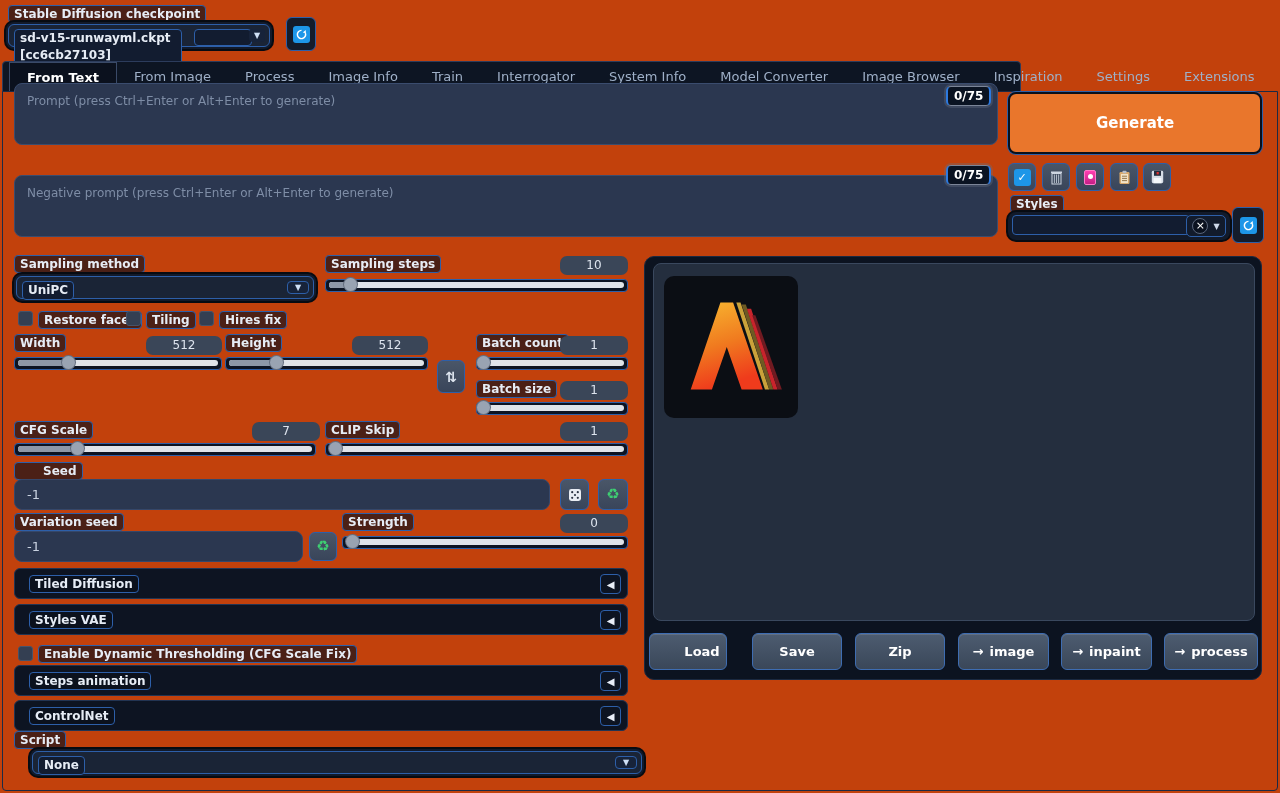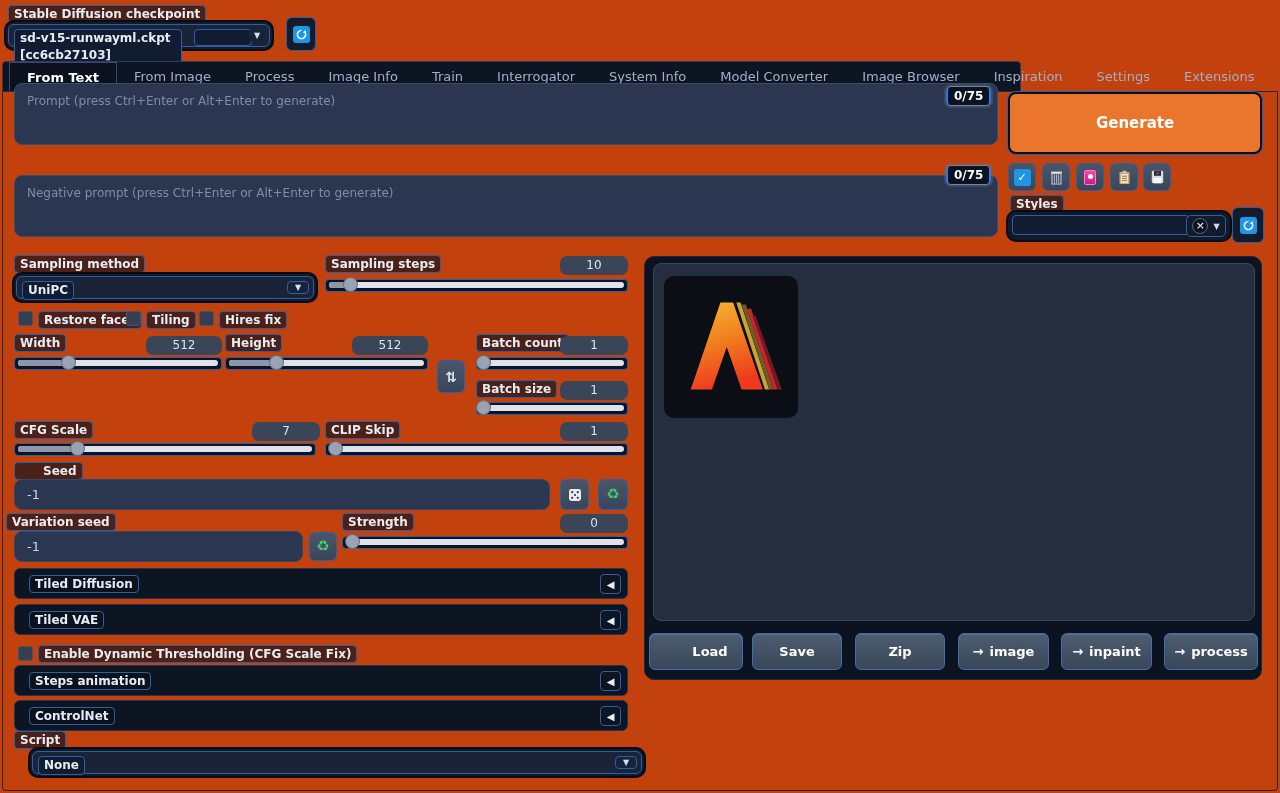--- a/index.html
+++ b/index.html
@@ -288,40 +288,40 @@
         <circle cx="9.8" cy="4.2" r="1.1" fill="#2a3342"></circle>
       <circle cx="7" cy="7" r="1.1" fill="#2a3342"></circle>
       <circle cx="4.2" cy="9.8" r="1.1" fill="#2a3342"></circle>
         <circle cx="9.8" cy="9.8" r="1.1" fill="#2a3342"></circle>
     </svg>
   </div>
   <div class="sqbtn abs" style="left:598px;top:479px;width:30px;height:31px;">
     <span class="recy">♻</span>
   </div>
 
-  <span class="lbl abs" style="left:6px;top:513px;">Variation seed</span>
+  <span class="lbl abs" style="left:14px;top:513px;">Variation seed</span>
   <input class="darkinput abs" style="left: 14px; top: 531px; width: 289px; height: 31px;" value="-1">
   <div class="sqbtn abs" style="left:309px;top:532px;width:28px;height:29px;">
     <span class="recy">♻</span>
   </div>
   <span class="lbl abs" style="left:342px;top:513px;">Strength</span>
   <div class="numchip abs" style="left:560px;top:514px;width:68px;">0</div>
   <div class="sliderbox abs" style="left:342px;top:536px;width:286px;">
     <div class="track">
         <div class="fill" style="width: 2%;"></div>
         <div class="knob" style="left: 2%;"></div>
       </div>
   </div>
 
   <div class="acc abs" style="left:14px;top:568px;width:614px;height:31px;">
     <span class="lbl" style="position:absolute;left:14px;top:6px;">Tiled Diffusion</span>
     <span class="accarrow">◀</span>
   </div>
   <div class="acc abs" style="left:14px;top:604px;width:614px;height:31px;">
-    <span class="lbl" style="position:absolute;left:14px;top:6px;">Tiled VAE</span>
+    <span class="lbl" style="position:absolute;left:14px;top:6px;">Styles VAE</span>
     <span class="accarrow">◀</span>
   </div>
 
   <div class="cb abs" style="left:18px;top:646px;"></div>
   <span class="lbl abs" style="left:38px;top:645px;">Enable Dynamic Thresholding (CFG Scale Fix)</span>
 
   <div class="acc abs" style="left:14px;top:665px;width:614px;height:31px;">
     <span class="lbl" style="position:absolute;left:14px;top:6px;">Steps animation</span>
     <span class="accarrow">◀</span>
   </div>
@@ -350,21 +350,21 @@
             </linearGradient>
           </defs>
           <polygon points="12,90 40,8 52,8 80,90 60,90 46,50 32,90" fill="url(#ag)"></polygon>
           <polygon points="55,8 59,8 86,90 82,90" fill="#caa23a"></polygon>
           <polygon points="60,10 64,10 90,90 86,90" fill="#6e5a22"></polygon>
           <polygon points="65,14 69,14 94,90 90,90" fill="#c8242c"></polygon>
           <polygon points="70,20 73,20 98,90 94,90" fill="#701a21"></polygon>
         </svg>
       </div>
     </div>
-    <div class="gbtn abs" style="left:4px;top:376px;width:94px;height:37px;padding-left:28px;">
+    <div class="gbtn abs" style="left:4px;top:376px;width:78px;height:37px;padding-left:28px;">
       <span>Load</span>
     </div>
     <div class="gbtn abs" style="left:107px;top:376px;width:90px;height:37px;">
       <span>Save</span>
     </div>
     <div class="gbtn abs" style="left:210px;top:376px;width:90px;height:37px;">
       <span>Zip</span>
     </div>
     <div class="gbtn abs" style="left:313px;top:376px;width:91px;height:37px;">
       <span>→</span>

